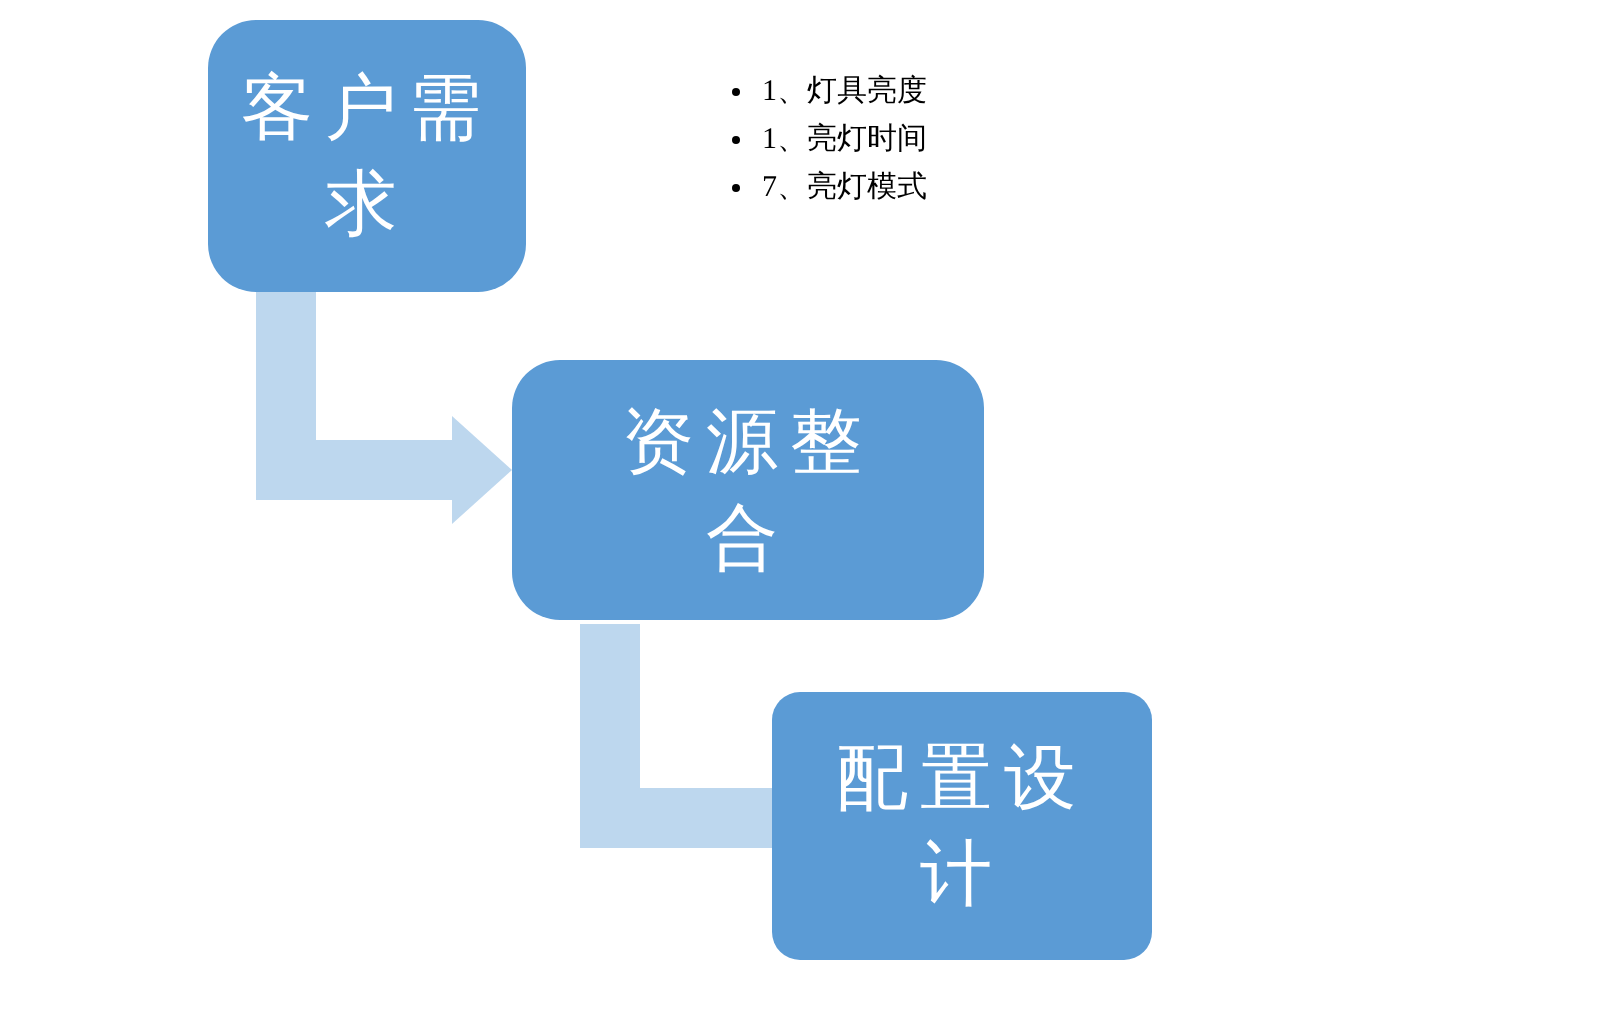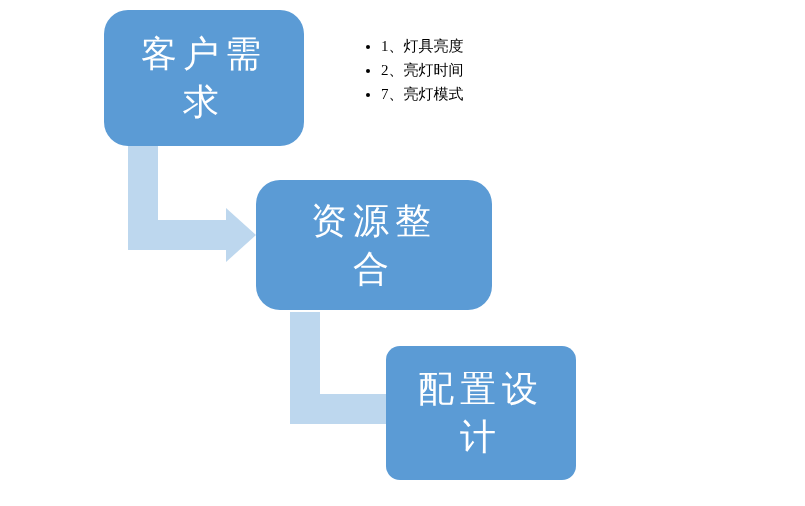--- a/index.html
+++ b/index.html
@@ -18,21 +18,21 @@
     border-radius: 24px;
     color: #ffffff;
     display: flex; flex-direction: column;
     align-items: center; justify-content: center;
     text-align: center;
     font-family: "Liberation Serif", serif;
     font-size: 36px;
     line-height: 48px;
     letter-spacing: 6px;
   }
-  .node-1 { left: 104px; top: 10px;  width: 200px; height: 136px; }
+  .node-1 { left: 104px; top: 10px;  width: 159px; height: 136px; }
   .node-2 { left: 256px; top: 180px; width: 236px; height: 130px; }
   .node-3 { left: 386px; top: 346px; width: 190px; height: 134px; border-radius: 14px; }
 
   
   .conn { position: absolute; background: #bdd7ee; }
   .conn1-v { left: 128px; top: 146px; width: 30px; height: 104px; }
   .conn1-h { left: 128px; top: 220px; width: 98px; height: 30px; }
   .conn1-head {
     position: absolute; left: 226px; top: 208px;
     width: 0; height: 0;
@@ -81,19 +81,19 @@
     <div>合</div>
   </div>
 
   <div class="node node-3">
     <div>配置设</div>
     <div>计</div>
   </div>
 
   <ul class="bullets bullets-1">
     <li>1、灯具亮度</li>
-    <li>2、亮灯时间</li>
+    <li>1、亮灯时间</li>
     <li>7、亮灯模式</li>
   </ul>
 
 
 
 </div>
 
 </body></html>

